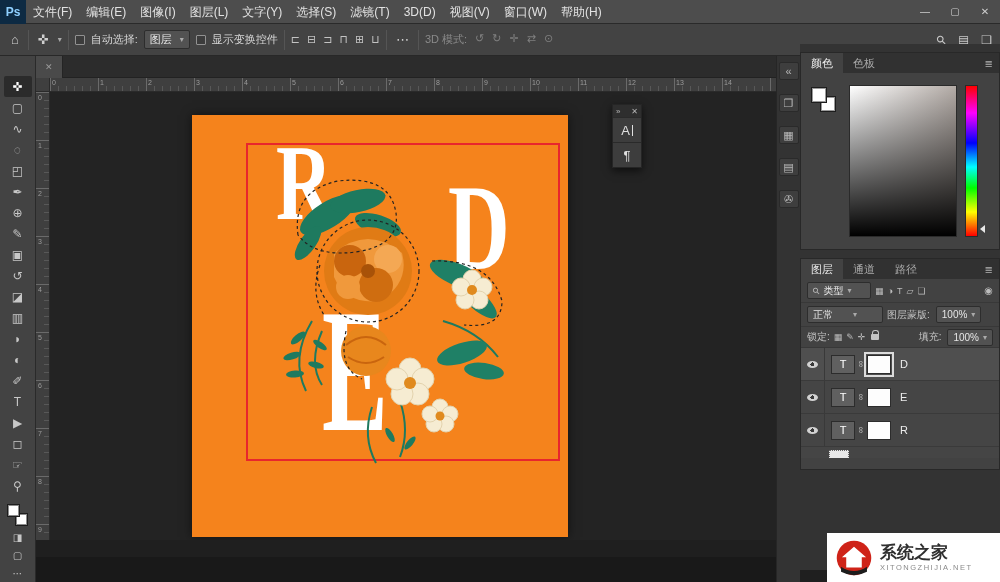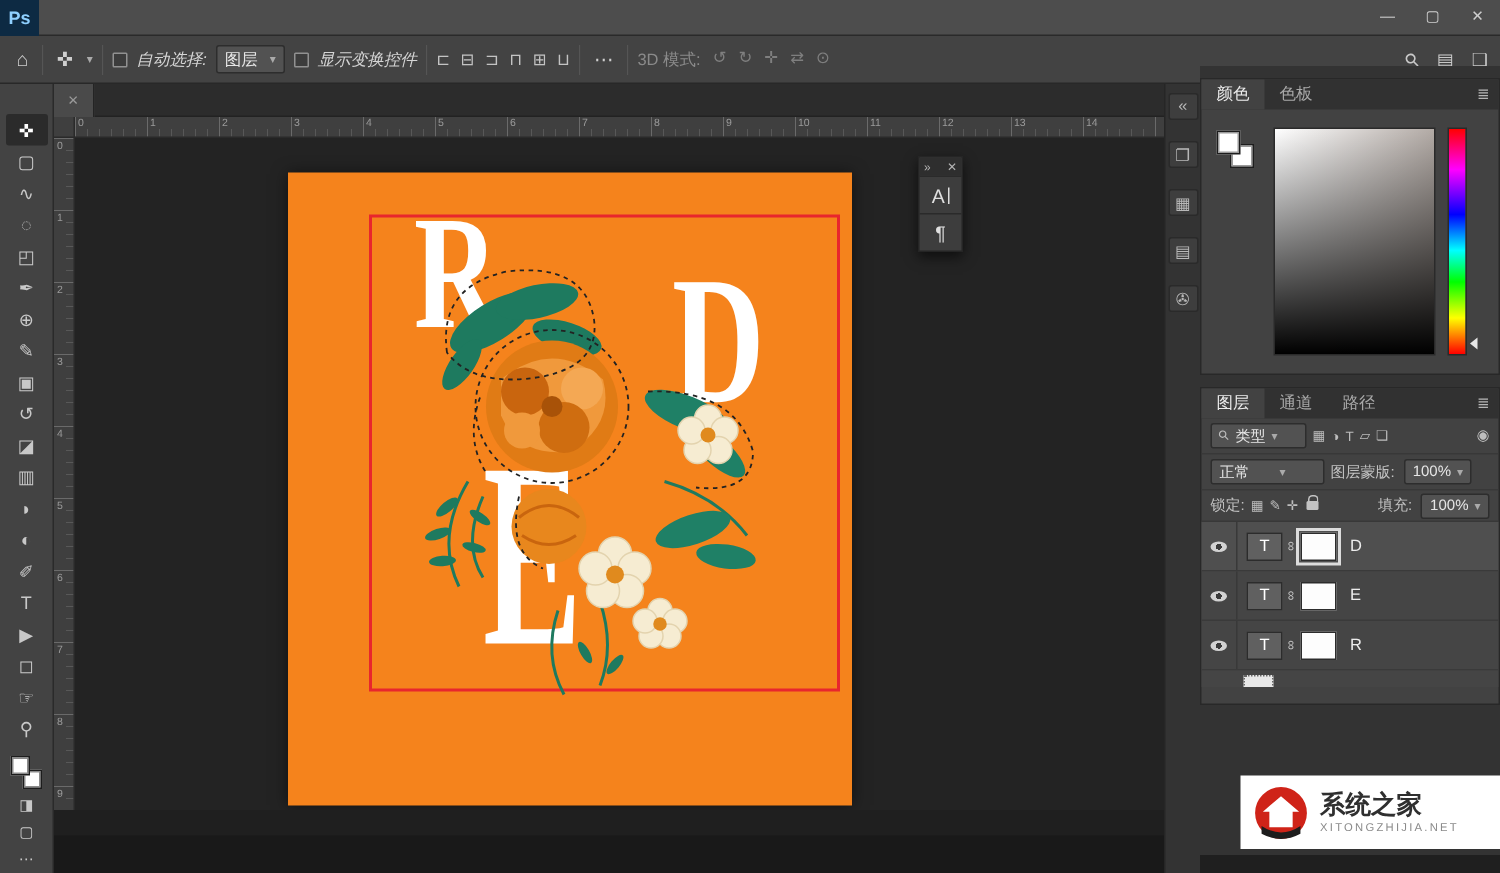--- a/index.html
+++ b/index.html
@@ -17,21 +17,21 @@
   .win-controls{margin-left:auto;display:flex;height:100%;}
   .win-btn{width:30px;text-align:center;line-height:24px;font-size:10px;color:#cfcfcf;}
 
   
   .optionsbar{position:absolute;left:0;top:24px;width:1000px;height:32px;background:#434343;
     border-bottom:1px solid #282828;display:flex;align-items:center;gap:6px;padding:0 8px;font-size:11px;}
   .ob-icon{color:#cfcfcf;font-size:13px;padding:0 3px;}
   .sepv{width:1px;height:20px;background:#2d2d2d;border-right:1px solid #555;}
   .caret{font-size:8px;color:#aaa;}
   .cb{width:10px;height:10px;border:1px solid #919191;background:#3c3c3c;border-radius:1px;flex:0 0 auto;}
-  .ob-label{color:#d5d5d5;font-style:italic;}
+  .ob-label{color:#d5d5d5;}
   .dd{height:19px;background:#525252;border:1px solid #2d2d2d;border-radius:2px;color:#e6e6e6;
     display:flex;align-items:center;gap:8px;padding:0 5px;}
   .align-group{display:flex;gap:7px;color:#c3c3c3;font-size:11px;}
   .dim{color:#8a8a8a;}
   .g3d{display:flex;gap:8px;color:#7f7f7f;font-size:11px;}
   .ob-right{margin-left:auto;display:flex;gap:12px;align-items:center;color:#c9c9c9;font-size:12px;}
   .rot45{display:inline-block;transform:rotate(-45deg);}
 
   
   .tools{position:absolute;left:0;top:56px;width:36px;height:526px;background:#434343;
@@ -142,32 +142,45 @@
   .thumbT{width:24px;height:19px;background:#606060;border:1px solid #2c2c2c;color:#fff;font-size:11px;
     display:flex;align-items:center;justify-content:center;margin-left:6px;}
   .linkic{color:#c5c5c5;font-size:9px;transform:rotate(90deg);width:12px;text-align:center;}
   .mask{width:24px;height:19px;background:#fdfdfd;border:1px solid #2c2c2c;}
   .selected .mask{outline:2px solid #dcdcdc;outline-offset:1px;}
   .lname{margin-left:9px;font-size:11px;color:#ececec;}
   .partial-row{height:11px;overflow:hidden;display:flex;align-items:flex-start;background:#454545;}
   .mini-thumb{width:20px;height:9px;background:#e8e8e8;border:1px dotted #666;margin-left:28px;margin-top:3px;}
 
   
-  .watermark{position:absolute;right:0;bottom:16px;width:173px;height:49px;background:#fff;z-index:9;
+  .watermark{position:absolute;right:0;bottom:0;width:173px;height:49px;background:#fff;z-index:9;
     display:flex;align-items:center;gap:7px;padding:0 8px;}
   .wm-title{font-size:17px;font-weight:bold;color:#2f2f2f;line-height:1.15;}
   .wm-domain{font-size:7.5px;letter-spacing:1.5px;color:#8a8a8a;}
 </style>
 </head>
 <body>
 
 <div class="app">
 
   <header class="menubar">
     <div class="ps-logo">Ps</div>
+    <nav class="menu-items">
+      <span class="menu-item">文件(F)</span>
+      <span class="menu-item">编辑(E)</span>
+      <span class="menu-item">图像(I)</span>
+      <span class="menu-item">图层(L)</span>
+      <span class="menu-item">文字(Y)</span>
+      <span class="menu-item">选择(S)</span>
+      <span class="menu-item">滤镜(T)</span>
+      <span class="menu-item">3D(D)</span>
+      <span class="menu-item">视图(V)</span>
+      <span class="menu-item">窗口(W)</span>
+      <span class="menu-item">帮助(H)</span>
+    </nav>
     <div class="win-controls">
       <span class="win-btn">—</span>
       <span class="win-btn">▢</span>
       <span class="win-btn">✕</span>
     </div>
   </header>
 
   <div class="optionsbar">
     <span class="ob-icon">⌂</span>
     <span class="sepv"></span>

